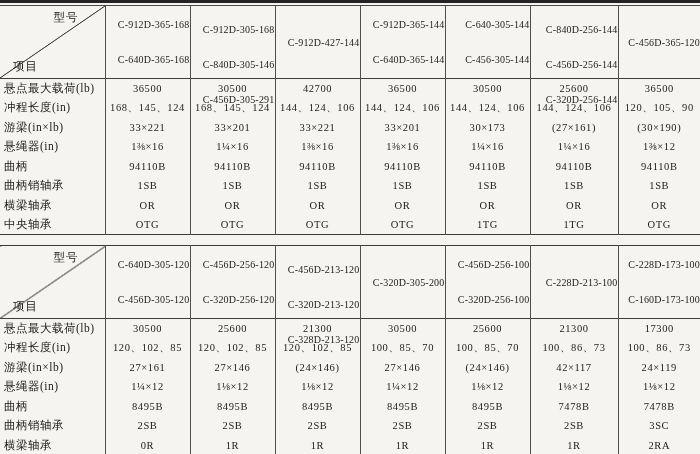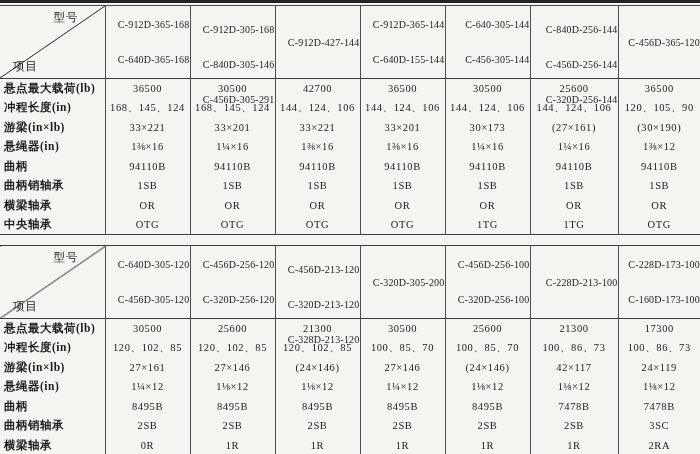--- a/index.html
+++ b/index.html
@@ -49,21 +49,21 @@
     display:flex;flex-direction:column;height:52px;margin:2px 0;
     justify-content:center;align-items:flex-end;
     font-size:10px;letter-spacing:0.2px;white-space:nowrap;gap:24px;
   }
   .models.n2{justify-content:space-between;padding:3px 0;height:46px;}
   .models.n3{justify-content:space-evenly;margin-top:18px;}
   
   tbody tr{height:19.5px;}
   tbody th.rowlabel{
     text-align:left;padding-left:4px;font-size:11.5px;
-    letter-spacing:0.5px;white-space:nowrap;font-weight:bold;
+    letter-spacing:0.5px;white-space:nowrap;
   }
   tbody td{
     text-align:center;font-size:10.5px;letter-spacing:0.6px;white-space:nowrap;
   }
 </style>
 </head>
 <body>
 
 <div class="page">
   <div class="top-rule"></div>
@@ -98,21 +98,21 @@
             </div>
           </th>
           <th>
             <div class="models n1">
               <div>C-912D-427-144</div>
             </div>
           </th>
           <th>
             <div class="models n2">
               <div>C-912D-365-144</div>
-              <div>C-640D-155-144</div>
+              <div>C-640D-365-144</div>
             </div>
           </th>
           <th>
             <div class="models n2">
               <div>C-640-305-144</div>
               <div>C-456-305-144</div>
             </div>
           </th>
           <th>
             <div class="models n3">

